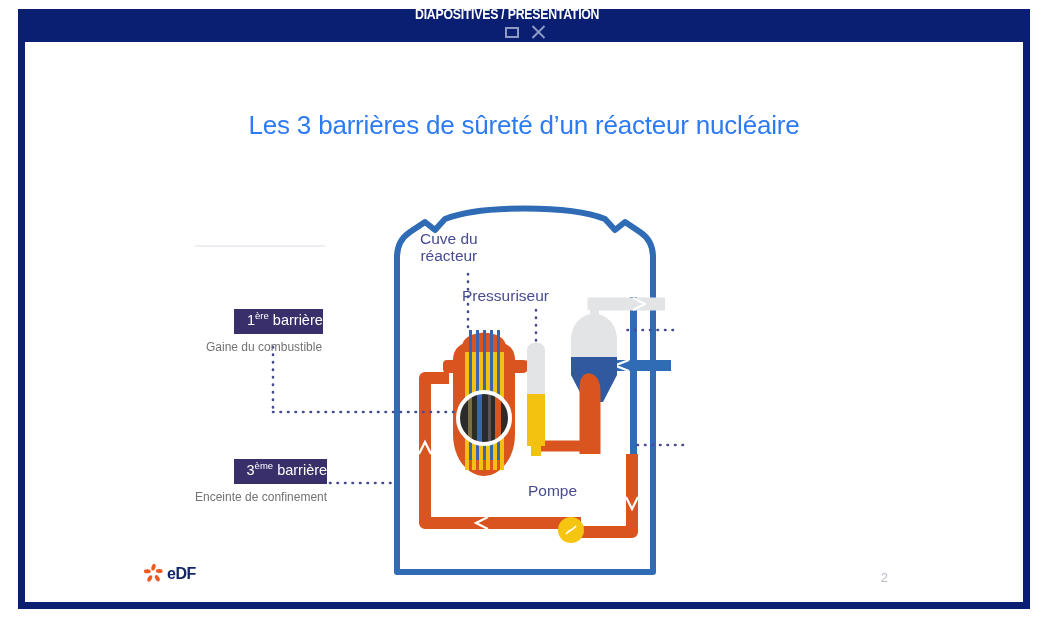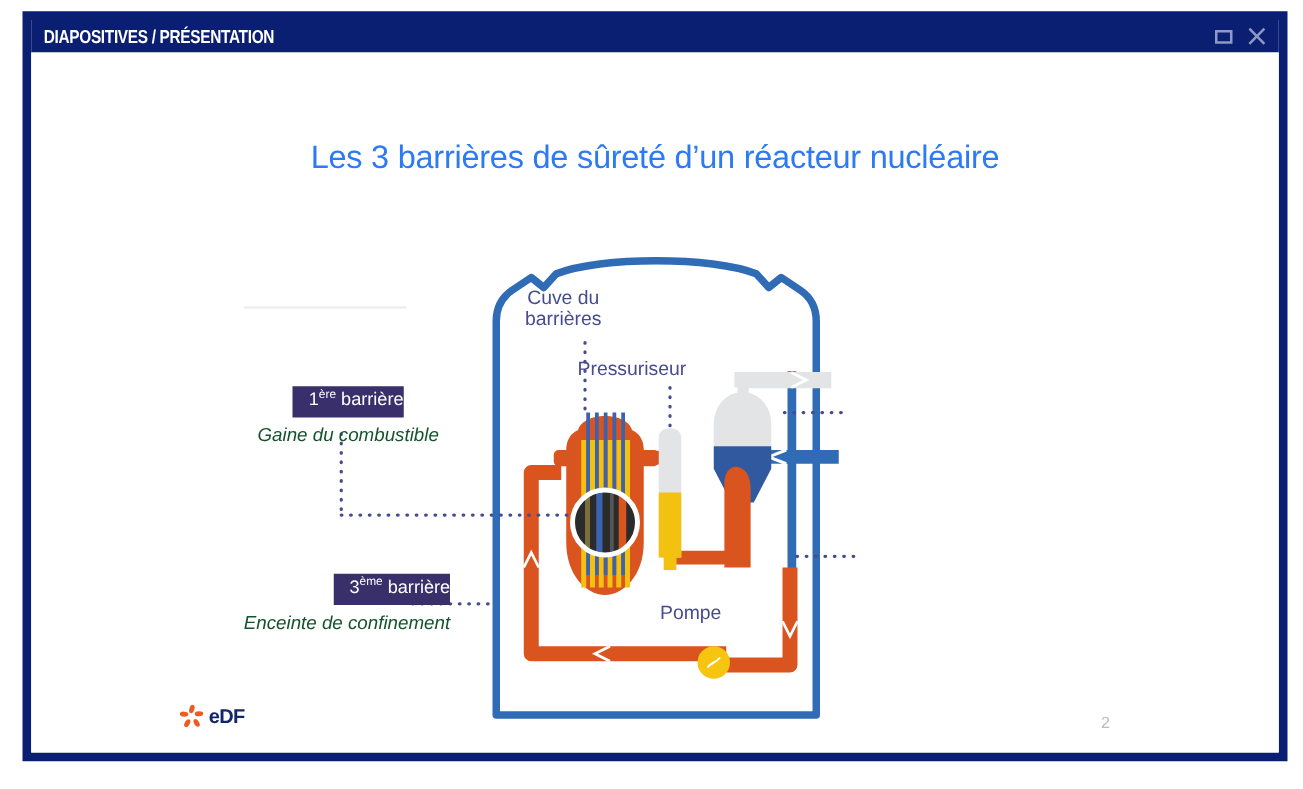--- a/index.html
+++ b/index.html
@@ -33,23 +33,24 @@
 
   .titlebar {
     position: absolute;
     left: 0;
     top: 0;
     right: 0;
     height: 26px;
     background: #0a1f72;
     display: flex;
     align-items: center;
-    justify-content: space-between;
+    justify-content: flex-end;
     padding: 0 4px 0 10px;
     box-sizing: border-box;
+    flex-direction: column;
   }
 
   .title-text {
     color: #ffffff;
     font-size: 15px;
     font-weight: bold;
     letter-spacing: -0.3px;
     transform: scaleX(0.82);
     transform-origin: left center;
     white-space: nowrap;
@@ -192,25 +193,24 @@
     white-space: nowrap;
     line-height: 1.1;
     margin-left: 28px;
   }
   .barrier .chip sup {
     font-size: 9.5px;
     vertical-align: super;
     line-height: 0;
   }
   .barrier .sub {
-    color: #14532d;
-    font-size: 15px;
+    color: #737373;
+    font-size: 12px;
     margin-top: 6px;
     white-space: nowrap;
-    font-style: italic;
   }
 
   .b1 { left: 181px; top: 267px; }
   .b3 { left: 170px; top: 417px; text-align: right; }
   .b2 { left: 662px; top: 380px; }
 
   svg.art { position: absolute; left: 0; top: 0; }
 </style>
 </head>
 <body>
@@ -352,21 +352,21 @@
 
             <path d="M 305 441 L 370 441"></path>
 
             <path d="M 658 403 L 610 403"></path>
           </g>
 
         </svg>
 
         <div class="dgm-label lbl-cuve">
           <div>Cuve du</div>
-          <div>barrières</div>
+          <div>réacteur</div>
         </div>
 
         <div class="dgm-label lbl-press">Pressuriseur</div>
 
 
         <div class="dgm-label lbl-pompe">Pompe</div>
 
         <div class="barrier b1">
           <div class="chip">
             <span>1</span><sup>ère</sup>&nbsp;<span>barrière</span>

